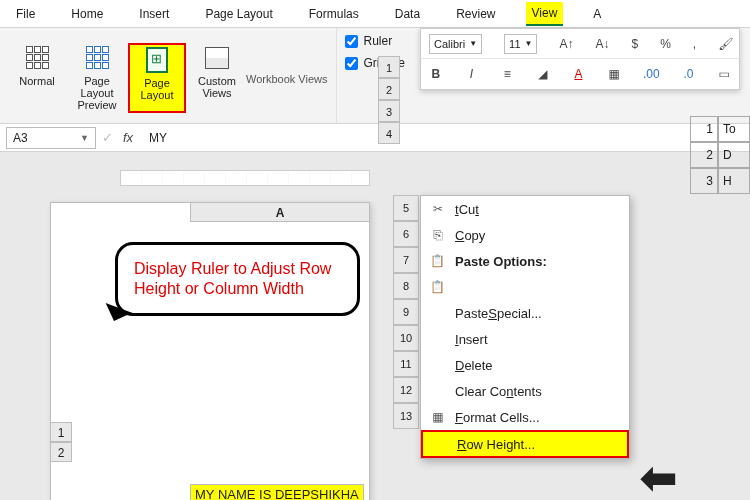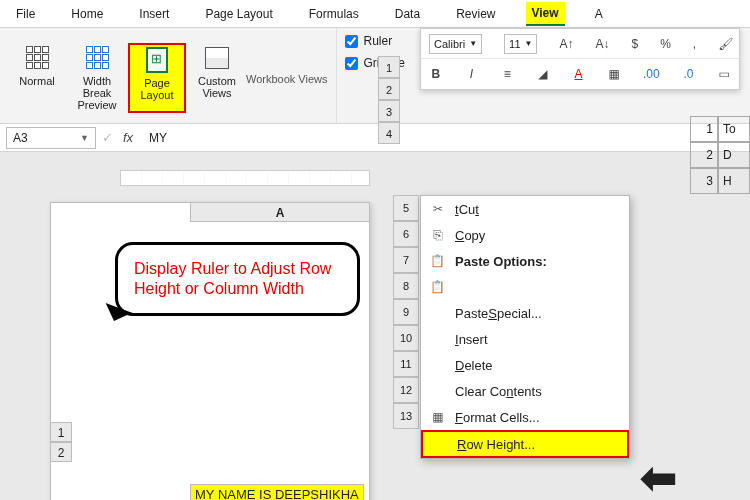--- a/index.html
+++ b/index.html
@@ -1,21 +1,21 @@
 <!DOCTYPE html>
 <html><head>
 <meta charset="utf-8">
 <style>
 * { box-sizing: border-box; margin: 0; padding: 0; font-family: 'Segoe UI', Arial, sans-serif; }
 body { background: #fff; width: 750px; height: 500px; overflow: hidden; position: relative; font-size: 13px; color: #222; }
 
 
 .ribbon-tabs { display: flex; align-items: center; height: 28px; border-bottom: 1px solid #d4d4d4; padding-left: 10px; gap: 24px; }
 .ribbon-tab { font-size: 12px; cursor: pointer; padding: 4px 6px; }
-.ribbon-tab.active { background: #ffff00; border-bottom: 2px solid #107c41; font-weight: 700; }
+.ribbon-tab.active { background: #ffff00; border-bottom: 2px solid #107c41; font-weight: 400; }
 
 
 .ribbon { display: flex; height: 96px; border-bottom: 1px solid #d4d4d4; background: #f3f3f3; }
 .group-views { display: flex; flex-direction: row; align-items: center; padding: 4px 8px 0 8px; border-right: 1px solid #e0e0e0; }
 .views-row { display: flex; gap: 2px; }
 .view-btn { display: flex; flex-direction: column; align-items: center; width: 58px; text-align: center; font-size: 11px; line-height: 12px; padding: 2px; cursor: pointer; }
 .view-btn .vicon { width: 26px; height: 26px; margin-bottom: 4px; display: flex; align-items: center; justify-content: center; }
 .view-btn.highlight { background: #ffff00; border: 2px solid #e60000; }
 .group-label { font-size: 11px; color: #555; margin-top: 2px; }
 
@@ -125,21 +125,21 @@
               <span></span>
               <span></span>
               <span></span>
               <span></span>
               <span></span>
               <span></span>
               <span></span>
               <span></span>
             </div>
           </div>
-        <span>Width Break Preview</span>
+        <span>Page Layout Preview</span>
       </div>
       <div class="view-btn highlight">
         <div class="vicon">
             <div class="page-ic"></div>
           </div>
         <span>Page Layout</span>
       </div>
       <div class="view-btn">
         <div class="vicon">
             <div style="width:24px;height:22px;border:1px solid #555;background:linear-gradient(#fff 50%,#eaeaea 50%)"></div>

